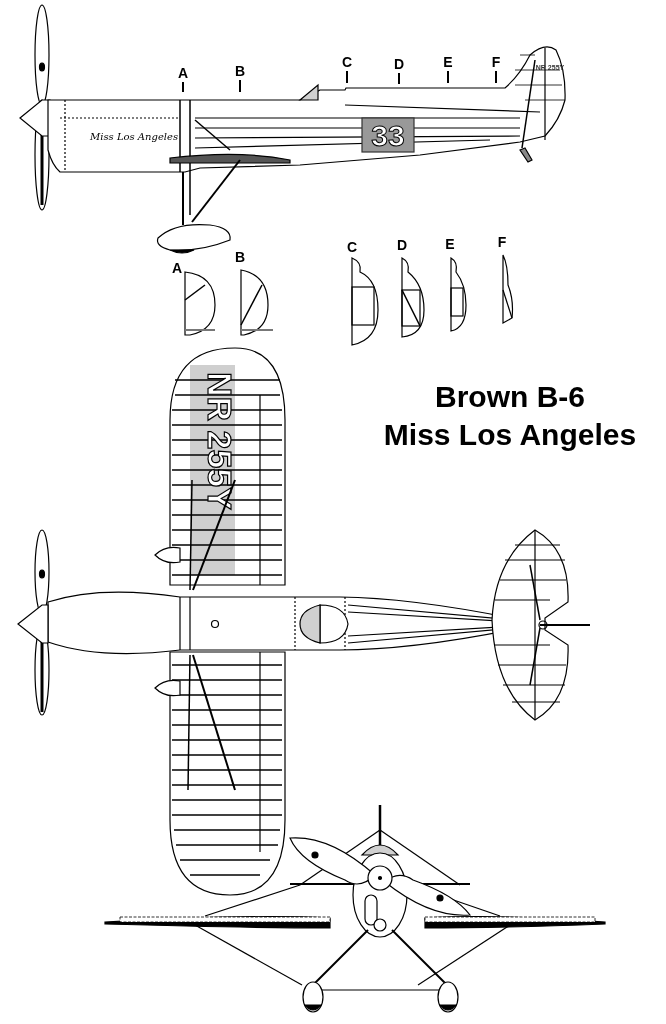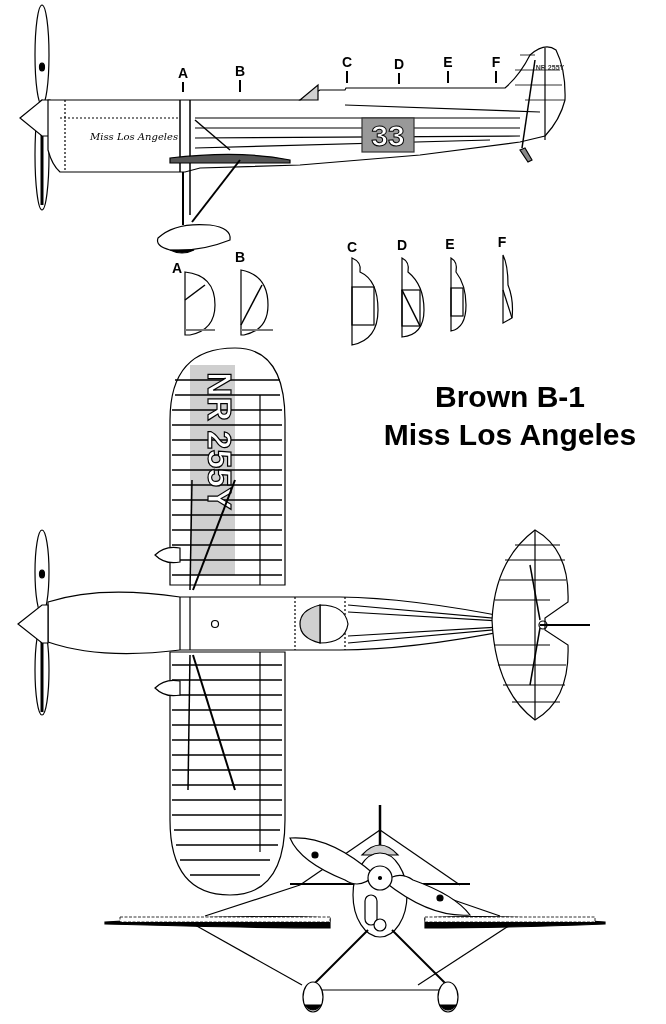--- a/index.html
+++ b/index.html
@@ -6,21 +6,21 @@
   body{width:666px;height:1024px;position:relative;overflow:hidden;font-family:"Liberation Sans",sans-serif;}
   svg{position:absolute;left:0;top:0;}
   .title{position:absolute;left:360px;top:378px;width:300px;text-align:center;font-weight:bold;font-size:30px;line-height:38px;color:#000;}
   .lbl{font-family:"Liberation Sans",sans-serif;font-weight:bold;font-size:14px;fill:#000;}
   .script{font-family:"DejaVu Serif",serif;font-style:italic;font-size:10px;fill:#000;}
 </style>
 </head>
 <body>
 
 <div class="title">
-  <div>Brown B-1</div>
+  <div>Brown B-6</div>
   <div>Miss Los Angeles</div>
 </div>
 
 <svg width="666" height="1024" viewBox="0 0 666 1024" stroke="#000" fill="none" stroke-width="1.2">
 
   <g>
 
     <g>
       <ellipse cx="42" cy="55" rx="7" ry="50" fill="#fff"></ellipse>
       <ellipse cx="42" cy="67" rx="2.5" ry="4" fill="#000"></ellipse>

